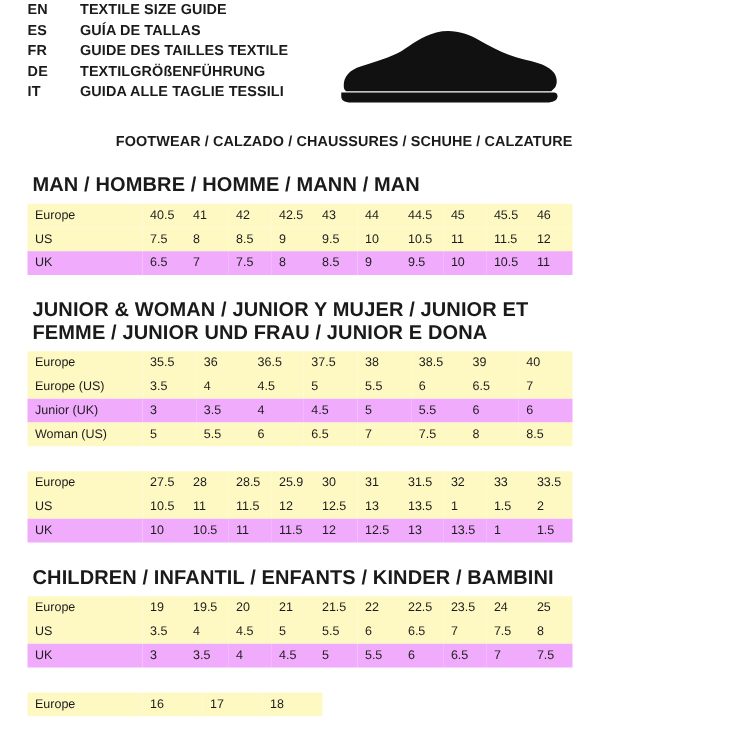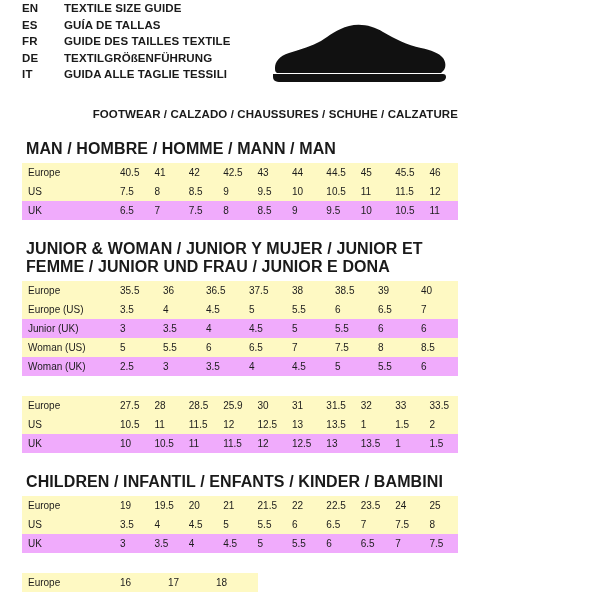--- a/index.html
+++ b/index.html
@@ -233,31 +233,20 @@
             <tr class="plain">
               <td class="label">Woman (US)</td>
               <td>5</td>
               <td>5.5</td>
               <td>6</td>
               <td>6.5</td>
               <td>7</td>
               <td>7.5</td>
               <td>8</td>
               <td>8.5</td>
-            </tr>
-            <tr class="alt">
-              <td class="label">Woman (UK)</td>
-              <td>2.5</td>
-              <td>3</td>
-              <td>3.5</td>
-              <td>4</td>
-              <td>4.5</td>
-              <td>5</td>
-              <td>5.5</td>
-              <td>6</td>
             </tr>
           </tbody>
         </table>
       </div>
       <div class="group">
         <table class="sizes">
           <tbody>
             <tr class="head">
               <td class="label">Europe</td>
               <td>27.5</td>

